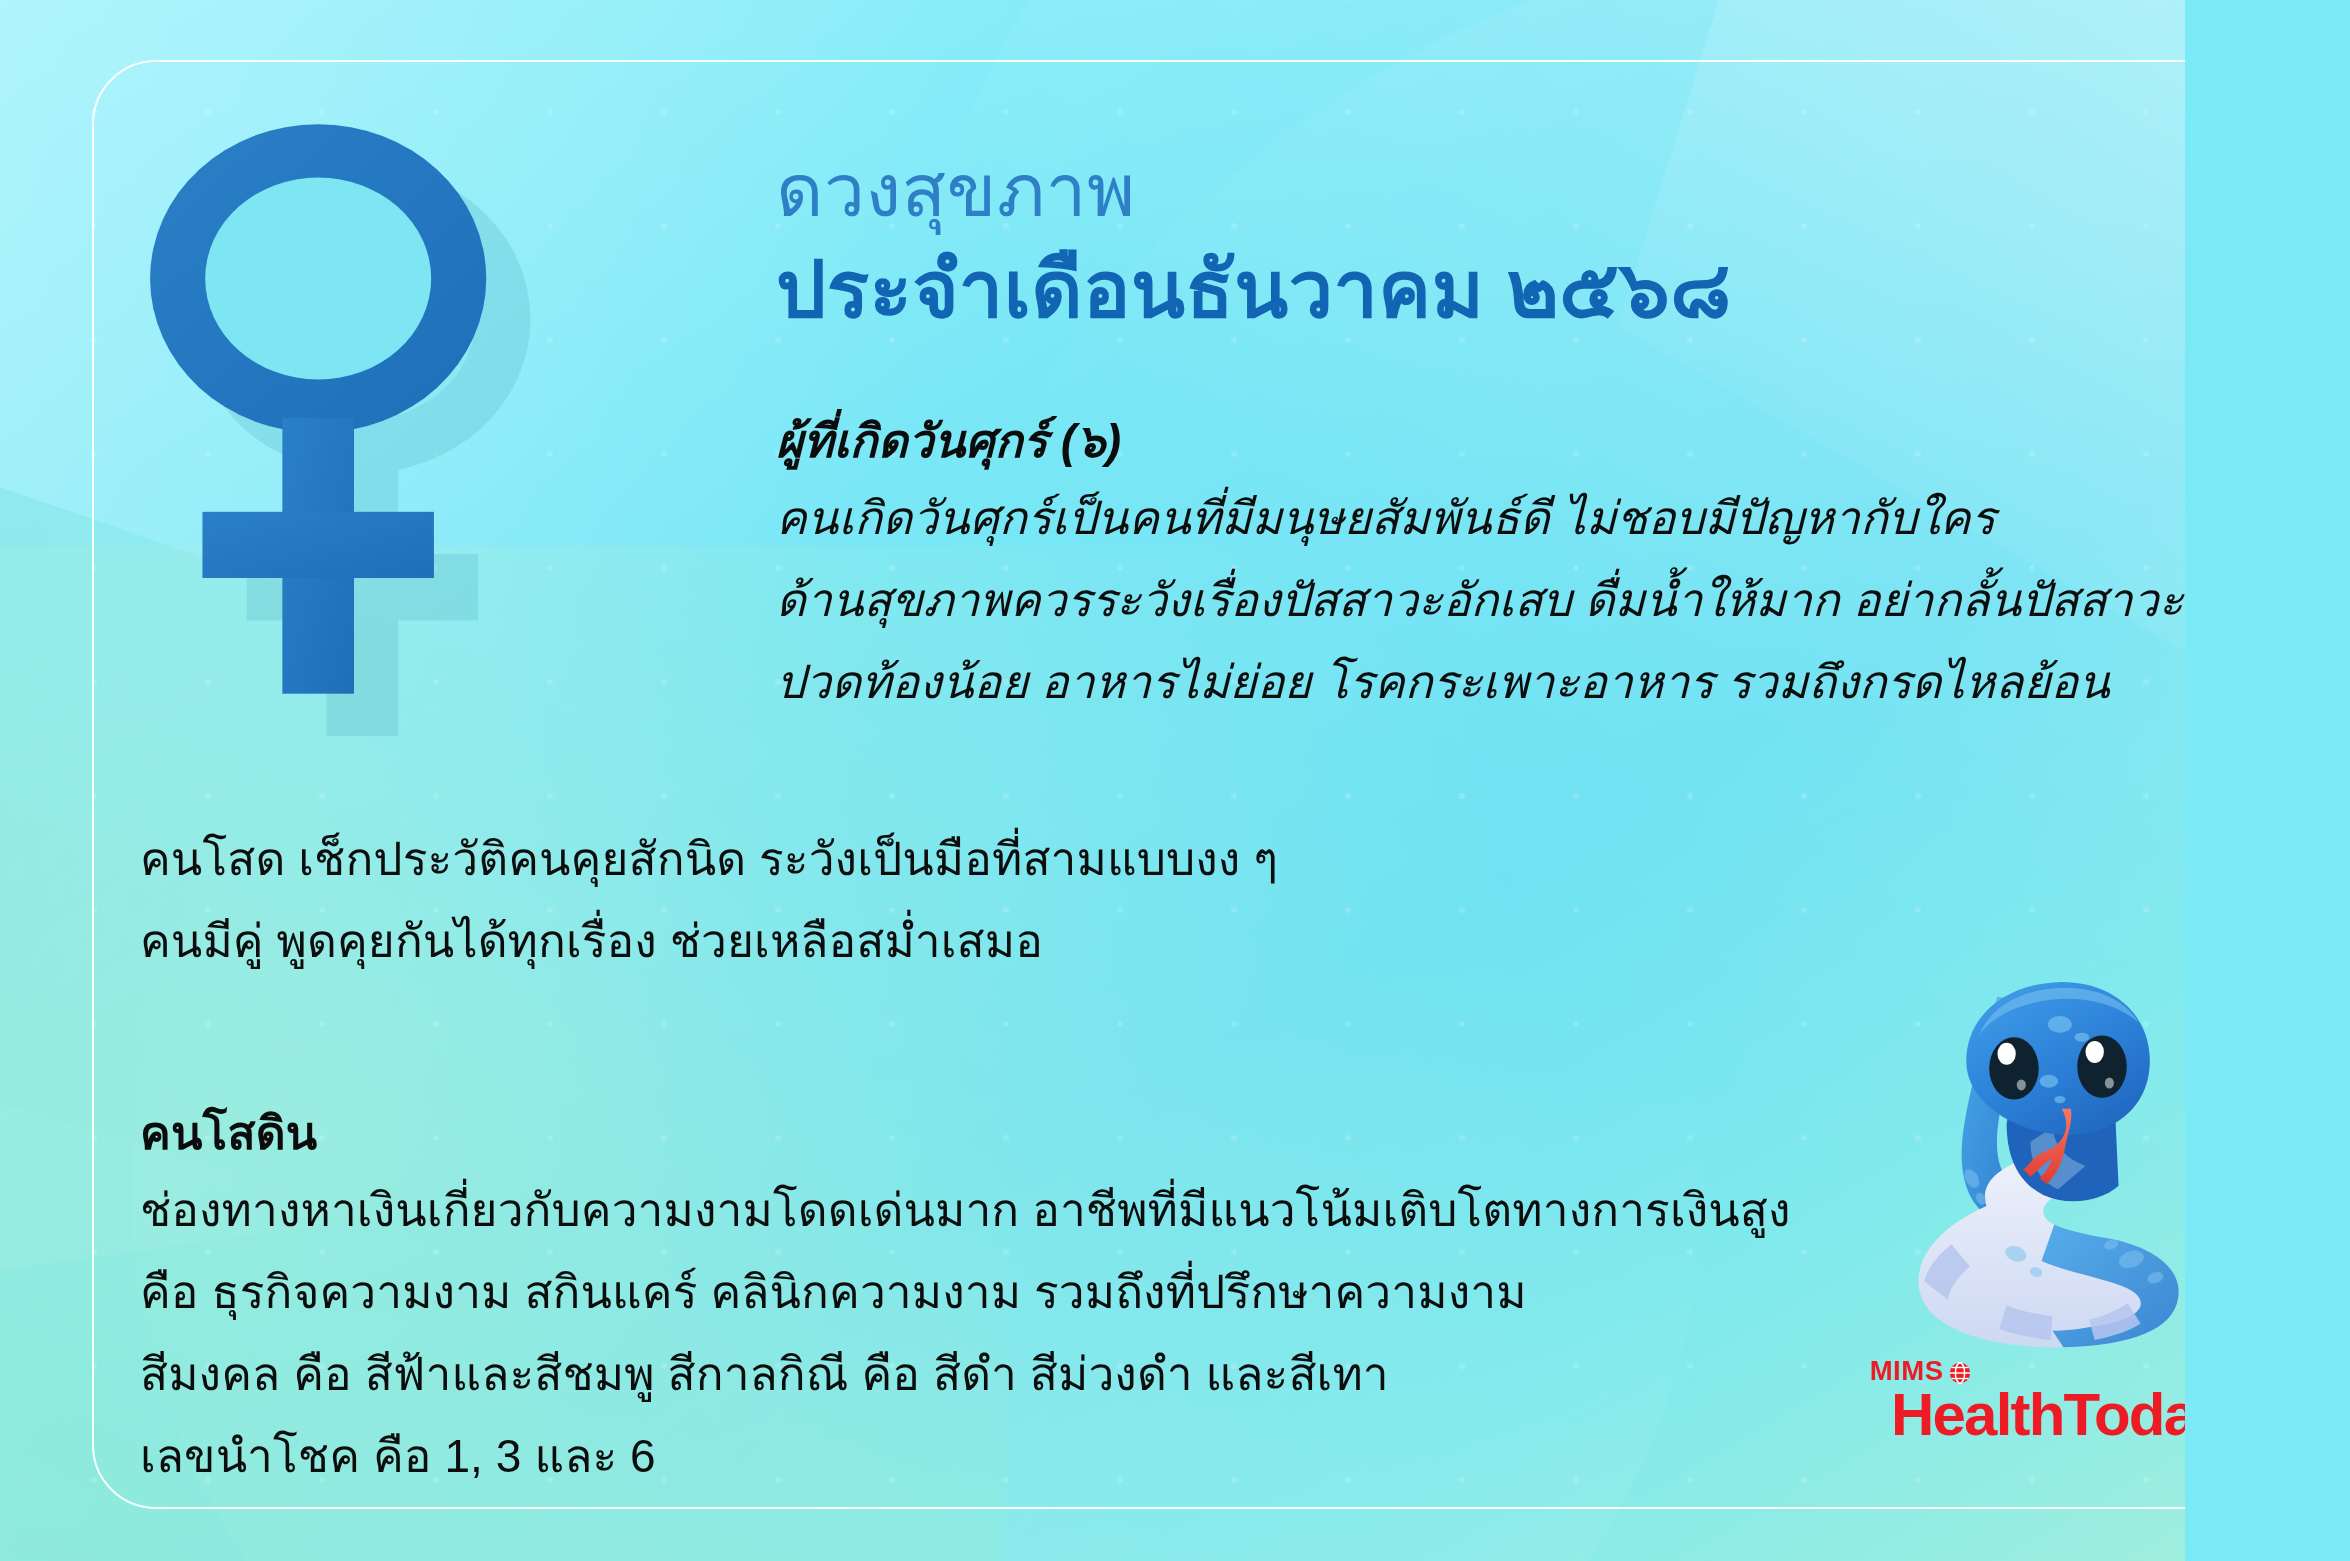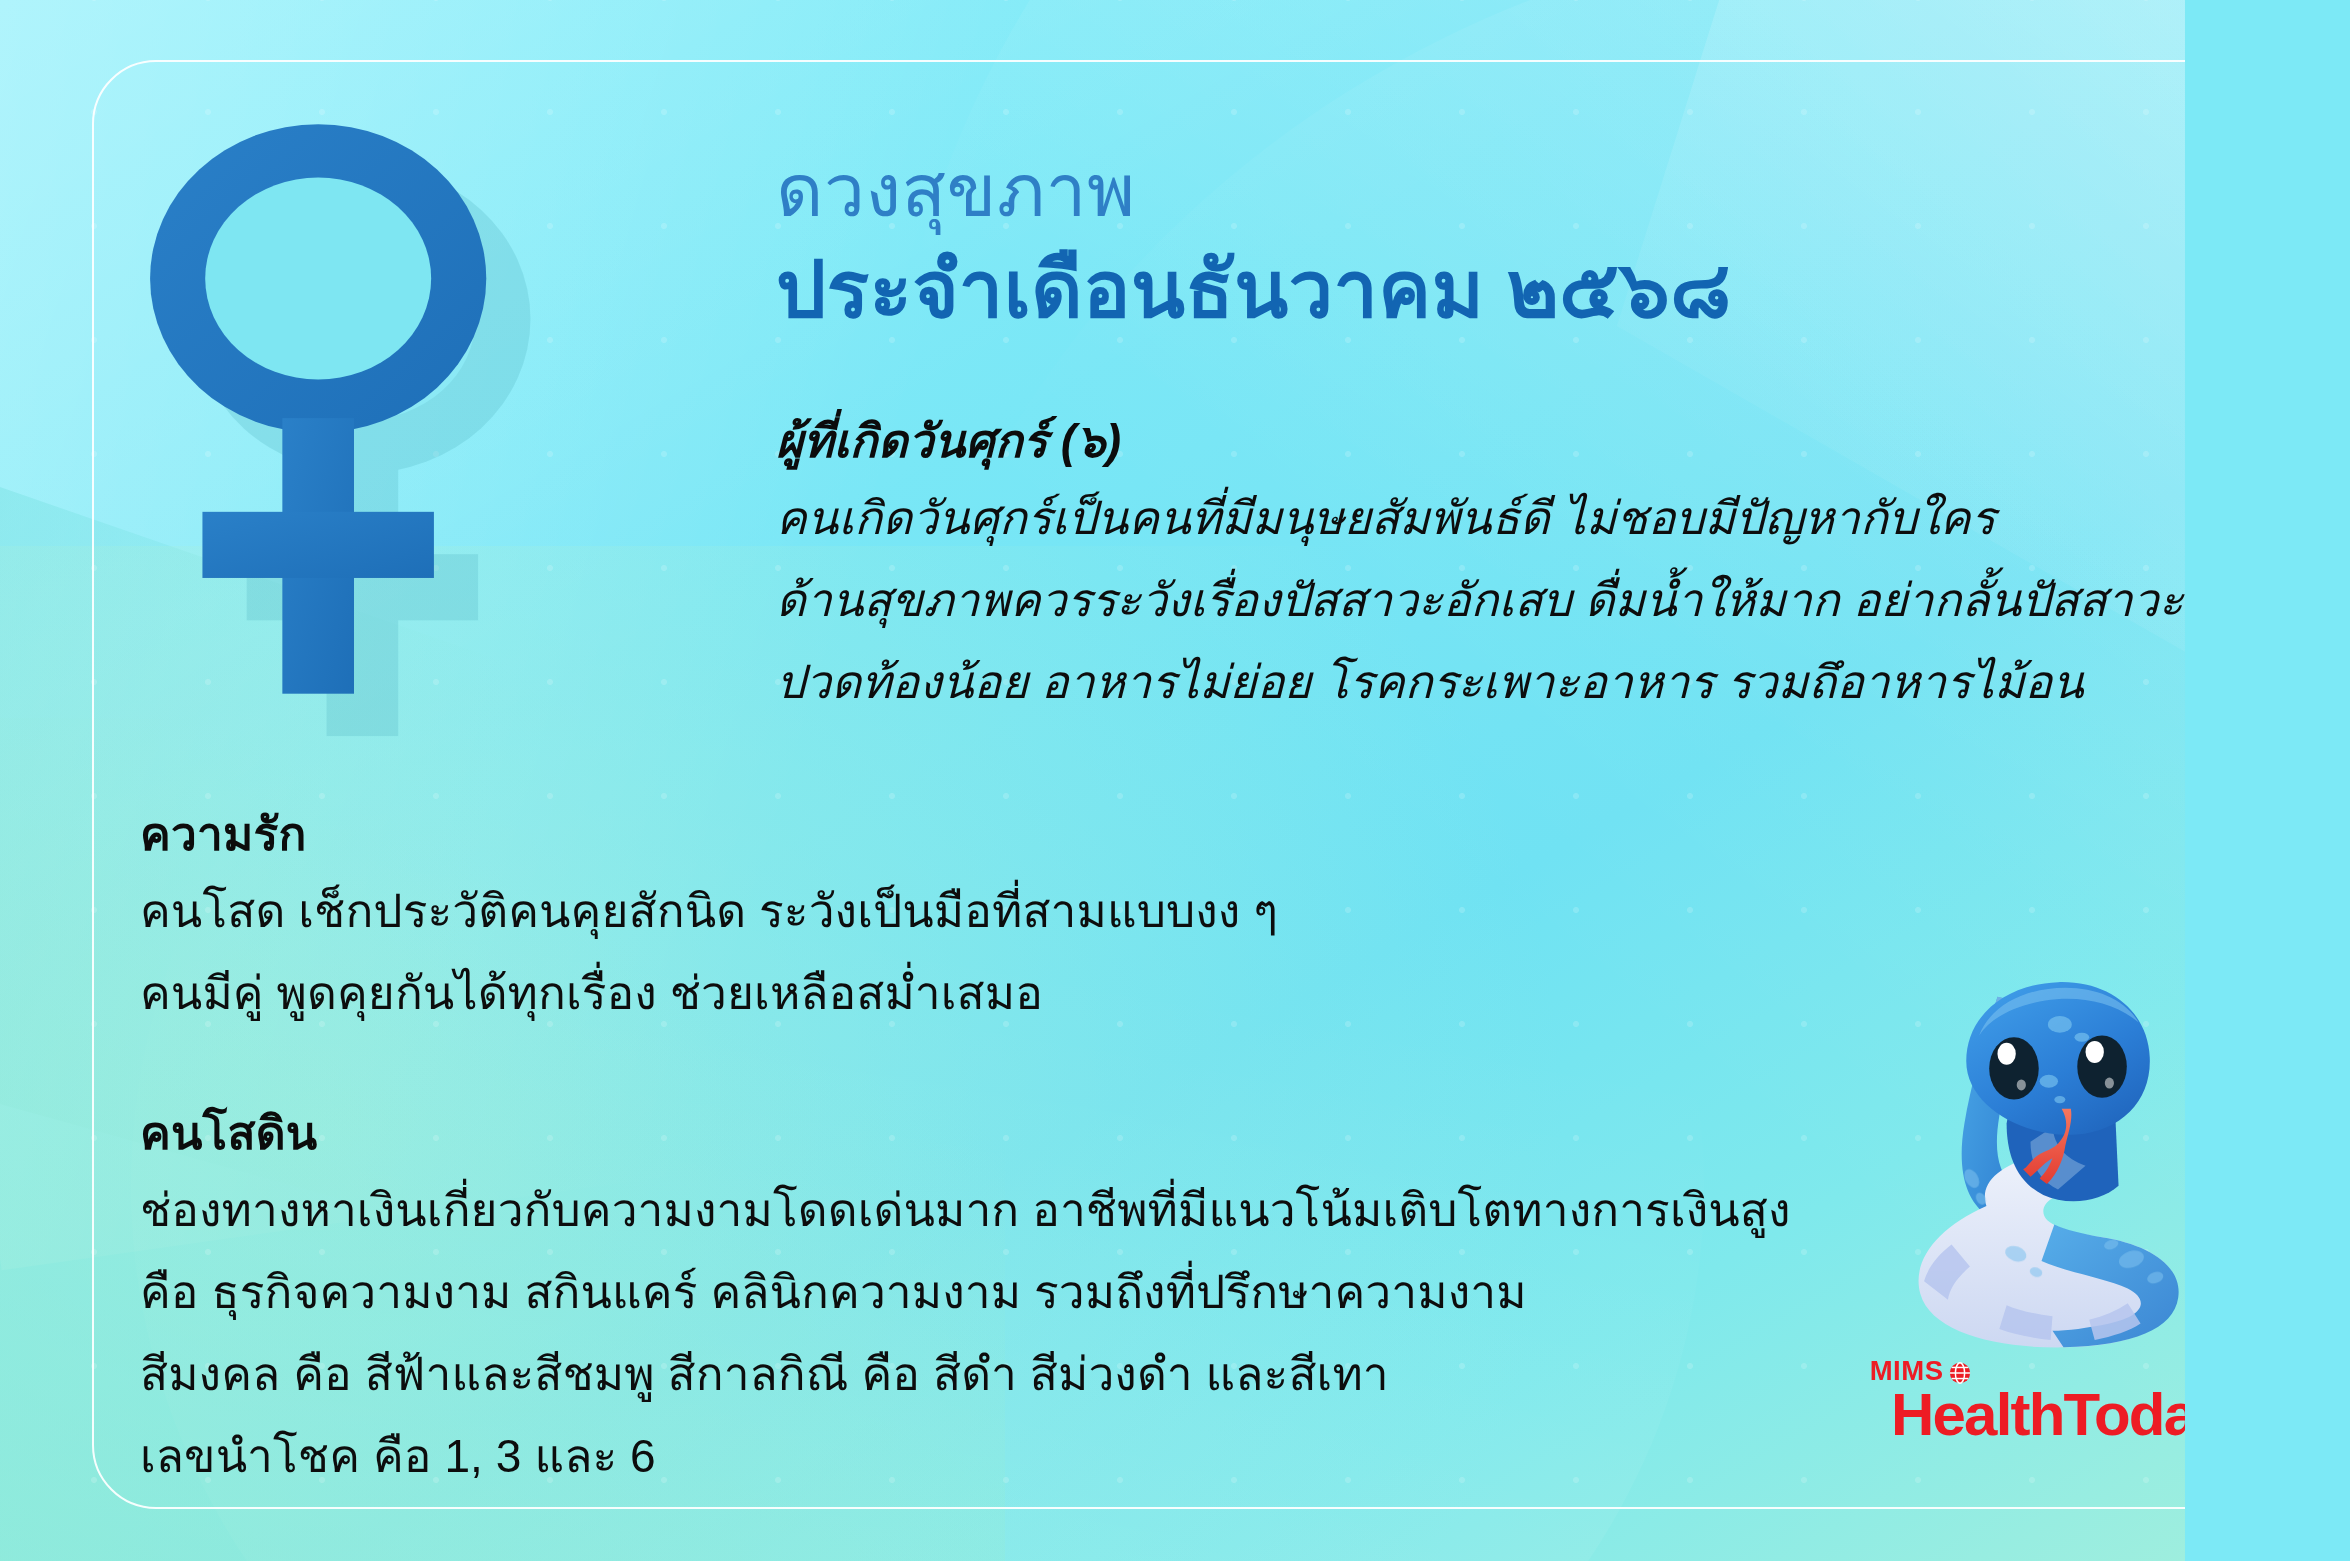--- a/index.html
+++ b/index.html
@@ -188,25 +188,24 @@
     </svg>
   </div>
 
   <div class="kicker">ดวงสุขภาพ</div>
   <div class="headline">ประจำเดือนธันวาคม ๒๕๖๘</div>
 
   <div class="blk-friday">
     <div class="sec-head">ผู้ที่เกิดวันศุกร์ (๖)</div>
     <div class="sec-line">คนเกิดวันศุกร์เป็นคนที่มีมนุษยสัมพันธ์ดี ไม่ชอบมีปัญหากับใคร</div>
     <div class="sec-line">ด้านสุขภาพควรระวังเรื่องปัสสาวะอักเสบ ดื่มน้ำให้มาก อย่ากลั้นปัสสาวะ</div>
-    <div class="sec-line">ปวดท้องน้อย อาหารไม่ย่อย โรคกระเพาะอาหาร รวมถึอาหารไม้อน</div>
+    <div class="sec-line">ปวดท้องน้อย อาหารไม่ย่อย โรคกระเพาะอาหาร รวมถึงกรดไหลย้อน</div>
   </div>
 
   <div class="blk-love">
-    <div class="sec-head">ความรัก</div>
     <div class="sec-line">คนโสด เช็กประวัติคนคุยสักนิด ระวังเป็นมือที่สามแบบงง ๆ</div>
     <div class="sec-line">คนมีคู่ พูดคุยกันได้ทุกเรื่อง ช่วยเหลือสม่ำเสมอ</div>
   </div>
 
   <div class="blk-money">
     <div class="sec-head">คนโสดิน</div>
     <div class="sec-line">ช่องทางหาเงินเกี่ยวกับความงามโดดเด่นมาก อาชีพที่มีแนวโน้มเติบโตทางการเงินสูง</div>
     <div class="sec-line">คือ ธุรกิจความงาม สกินแคร์ คลินิกความงาม รวมถึงที่ปรึกษาความงาม</div>
     <div class="sec-line">สีมงคล คือ สีฟ้าและสีชมพู สีกาลกิณี คือ สีดำ สีม่วงดำ และสีเทา</div>
     <div class="sec-line">เลขนำโชค คือ 1, 3 และ 6</div>

